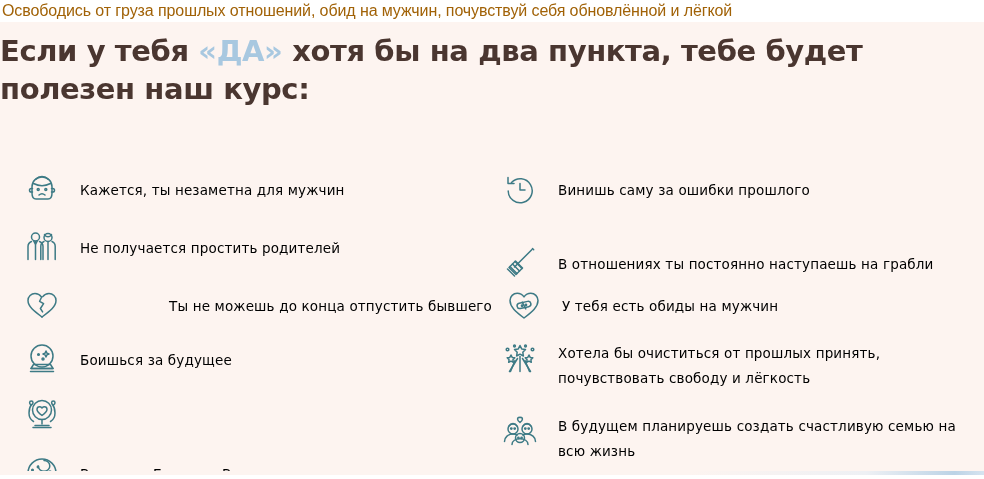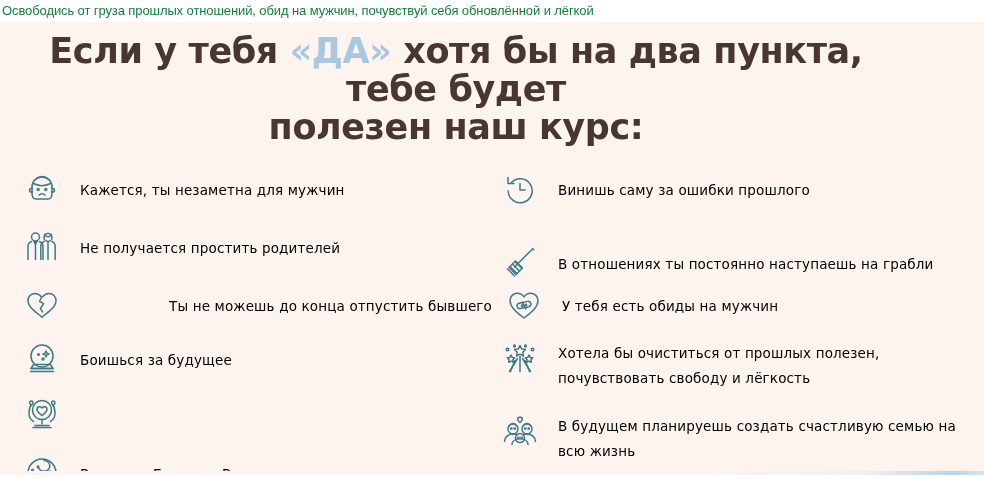--- a/index.html
+++ b/index.html
@@ -25,23 +25,23 @@
     position: absolute;
     left: 0; top: 0;
     width: 984px;
     height: 22px;
     background: #ffffff;
     display: flex;
     align-items: center;
   }
   .caption-text {
     font-family: "Liberation Sans", sans-serif;
-    font-size: 13px;
+    font-size: 16px;
     line-height: 16px;
-    color: #15803d;
+    color: #a16207;
     letter-spacing: -0.1px;
     white-space: nowrap;
     padding-left: 2px;
   }
 
   
   .panel {
     position: absolute;
     left: 0; top: 22px;
     width: 984px;
@@ -56,24 +56,23 @@
     height: 4px;
     background: linear-gradient(to right,
         #fdf4f0 0%, #fdf4f0 70%, #eef0f4 88%, #bcd3e6 97%, #d6e4f0 100%);
   }
 
   
   .heading {
     position: absolute;
     left: 0; top: 10px;
     width: 912px;
-    text-align: center;
     font-family: "DejaVu Sans", sans-serif;
     font-weight: bold;
-    font-size: 35px;
+    font-size: 29px;
     line-height: 38px;
     color: #4a3630;
     letter-spacing: -0.4px;
   }
   .heading .accent { color: #a8c8e0; }
   .heading-line2 { display: block; }
 
   
   .columns {
     position: absolute;
@@ -289,21 +288,21 @@
               <circle cx="31.5" cy="9.5" r="1.3"></circle>
               <circle cx="13.5" cy="6" r="0.9"></circle>
               <circle cx="24.5" cy="6" r="0.9"></circle>
               <path d="M19 16.5v15"></path>
               <path d="M14 20.5l-4.5 11"></path>
               <path d="M24 20.5l4.5 11"></path>
               <path d="M16.5 18.5l-8 13"></path>
               <path d="M21.5 18.5l8 13"></path>
             </svg>
           </span>
-          <span class="item-text two-line">Хотела бы очиститься от прошлых полезен, почувствовать свободу и лёгкость</span>
+          <span class="item-text two-line">Хотела бы очиститься от прошлых принять, почувствовать свободу и лёгкость</span>
         </div>
 
         <div class="item" style="top:285px;left:0;width:478px;">
           <span class="item-icon">
             <svg viewBox="0 0 38 38">
               <circle cx="12" cy="16" r="5"></circle>
               <circle cx="26" cy="16" r="5"></circle>
               <circle cx="19" cy="25" r="4.5"></circle>
               <path d="M3.5 28.5c0-4.5 3.8-7.5 8.5-7.5 1.6 0 3.1.35 4.3 1"></path>
               <path d="M34.5 28.5c0-4.5-3.8-7.5-8.5-7.5-1.6 0-3.1.35-4.3 1"></path>

